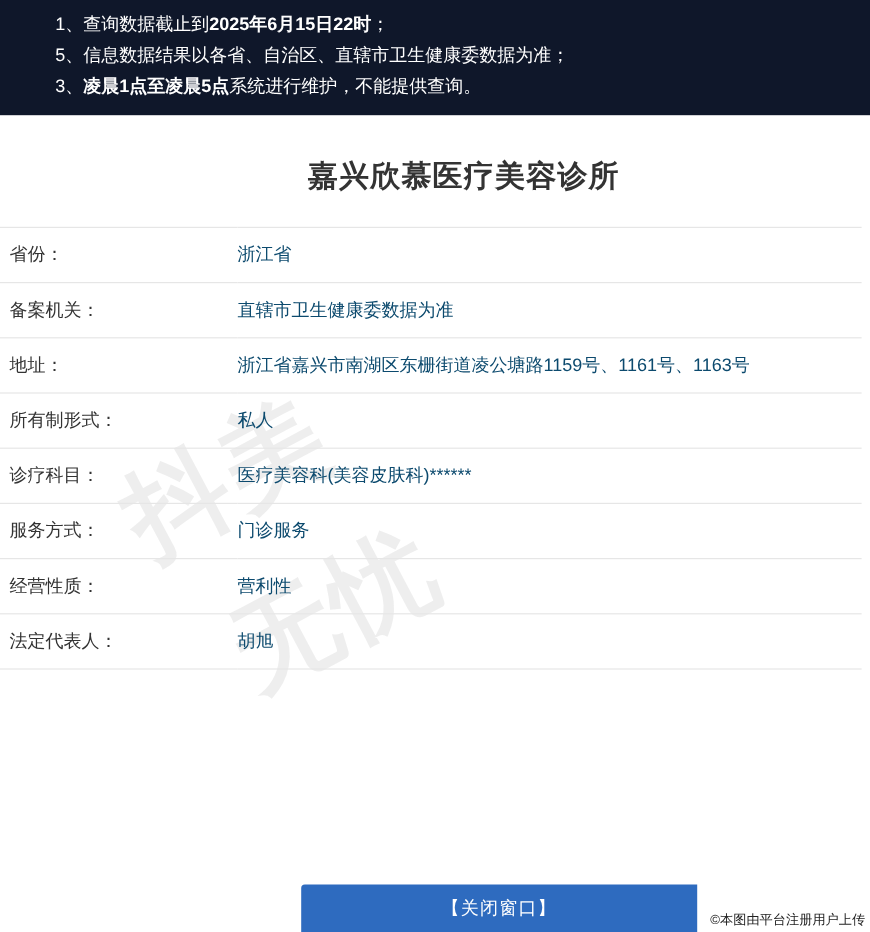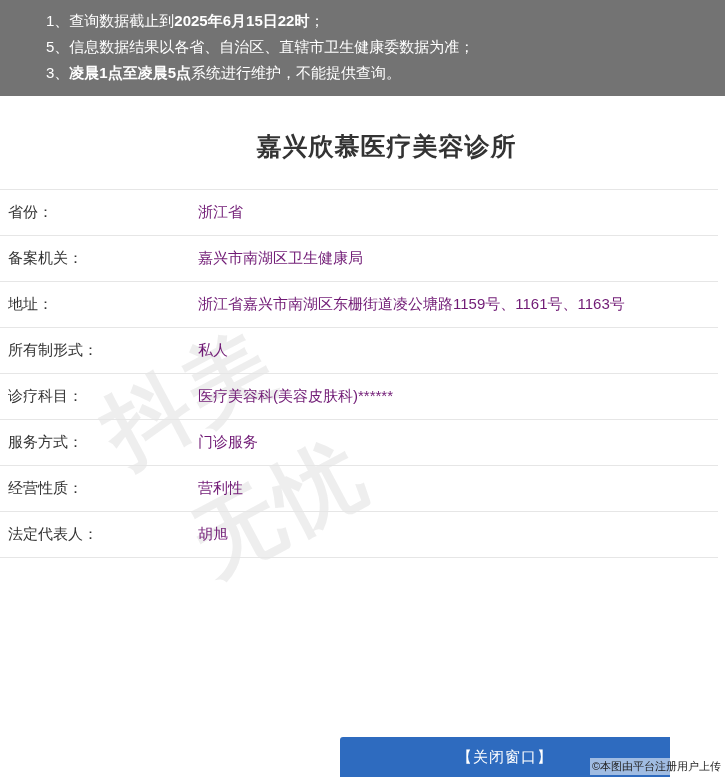--- a/index.html
+++ b/index.html
@@ -11,21 +11,21 @@
     height: 777px;
     background: #ffffff;
     font-family: "Liberation Sans", sans-serif;
     color: #333;
     position: relative;
     overflow: hidden;
   }
 
   
   .notice {
-    background: #737373;
+    background: #0f172a;
     color: #ffffff;
     padding: 8px 0 10px 0;
     box-sizing: border-box;
   }
   .notice-line {
     font-size: 15px;
     line-height: 26px;
     padding-left: 46px;
     white-space: nowrap;
   }
@@ -65,21 +65,21 @@
     font-size: 15px;
     vertical-align: middle;
     background: transparent;
   }
   .cell-label {
     width: 190px;
     padding-left: 8px !important;
     color: #333;
   }
   .cell-value {
-    color: #701a75;
+    color: #0c4a6e;
     padding-right: 8px !important;
   }
 
   
   .watermark {
     position: absolute;
     left: 60px;
     top: 300px;
     width: 560px;
     height: 330px;
@@ -96,21 +96,21 @@
     letter-spacing: 4px;
   }
   .wm-a { left: 40px;  top: 40px; }
   .wm-b { left: 130px; top: 150px; }
 
   
   .footer {
     position: absolute;
     left: 0;
     bottom: 0;
-    width: 670px;
+    width: 581px;
     height: 42px;
   }
   .close-btn {
     position: absolute;
     right: 0;
     bottom: 0;
     width: 330px;
     height: 40px;
     background: #2e6bbf;
     color: #ffffff;
@@ -160,21 +160,21 @@
 </div>
 
 <table class="info-table">
   <tbody>
     <tr>
       <td class="cell-label">省份：</td>
       <td class="cell-value">浙江省</td>
     </tr>
     <tr>
       <td class="cell-label">备案机关：</td>
-      <td class="cell-value">嘉兴市南湖区卫生健康局</td>
+      <td class="cell-value">直辖市卫生健康委数据为准</td>
     </tr>
     <tr>
       <td class="cell-label">地址：</td>
       <td class="cell-value">浙江省嘉兴市南湖区东栅街道凌公塘路1159号、1161号、1163号</td>
     </tr>
     <tr>
       <td class="cell-label">所有制形式：</td>
       <td class="cell-value">私人</td>
     </tr>
     <tr>

